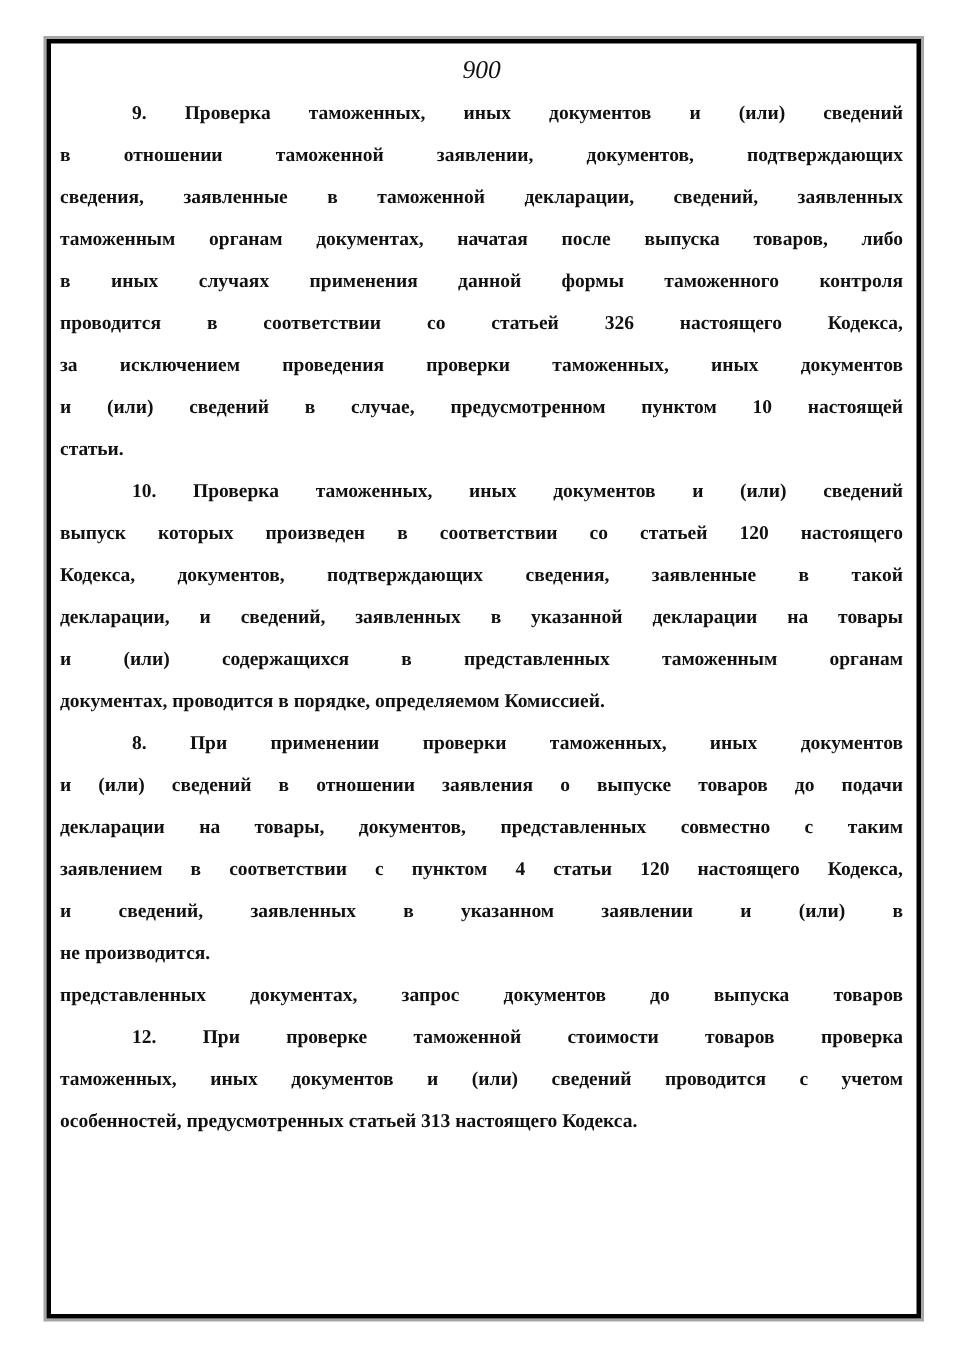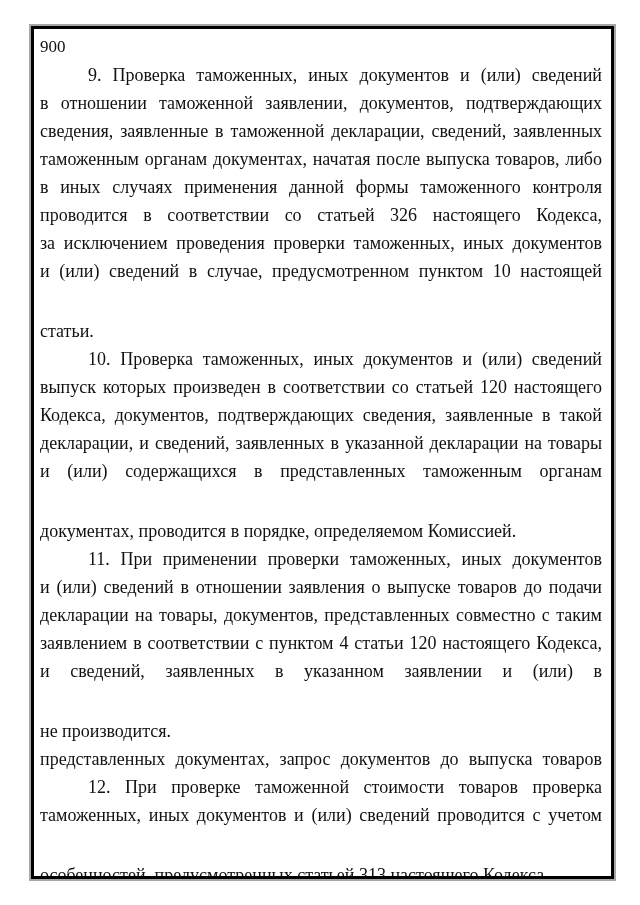--- a/index.html
+++ b/index.html
@@ -25,32 +25,34 @@
     box-sizing: border-box;
     background: #ffffff;
     border: 3px solid #000000;
     box-shadow: 0 0 0 2px #a6a6a6;
     padding: 4px 9px 0 6px;
     overflow: hidden;
   }
   .page-number {
     font-size: 17px;
     line-height: 28px;
-    text-align: left;
+    text-align: center;
+    font-style: italic;
   }
   .para { margin: 0; }
   .ln {
-    font-size: 18px;
+    font-size: 13px;
     line-height: 28px;
     text-align: justify;
     text-align-last: justify;
     white-space: normal;
+    font-weight: bold;
   }
   .ln.first { text-indent: 48px; }
-  .ln.last  { text-align: right; text-align-last: left; margin-top: 32px; }
+  .ln.last  { text-align: right; text-align-last: left; }
 </style>
 </head>
 <body>
 
 <div class="canvas">
   <div class="page-frame">
 
     <div class="page-number">900</div>
 
     <div class="para">
@@ -68,21 +70,21 @@
     <div class="para">
       <div class="ln first">10. Проверка таможенных, иных документов и (или) сведений</div>
       <div class="ln">выпуск которых произведен в соответствии со статьей 120 настоящего</div>
       <div class="ln">Кодекса, документов, подтверждающих сведения, заявленные в такой</div>
       <div class="ln">декларации, и сведений, заявленных в указанной декларации на товары</div>
       <div class="ln">и (или) содержащихся в представленных таможенным органам</div>
       <div class="ln last">документах, проводится в порядке, определяемом Комиссией.</div>
     </div>
 
     <div class="para">
-      <div class="ln first">11. При применении проверки таможенных, иных документов</div>
+      <div class="ln first">8. При применении проверки таможенных, иных документов</div>
       <div class="ln">и (или) сведений в отношении заявления о выпуске товаров до подачи</div>
       <div class="ln">декларации на товары, документов, представленных совместно с таким</div>
       <div class="ln">заявлением в соответствии с пунктом 4 статьи 120 настоящего Кодекса,</div>
       <div class="ln">и сведений, заявленных в указанном заявлении и (или) в</div>
       <div class="ln last">не производится.</div>
       <div class="ln">представленных документах, запрос документов до выпуска товаров</div>
     </div>
 
     <div class="para">
       <div class="ln first">12. При проверке таможенной стоимости товаров проверка</div>

